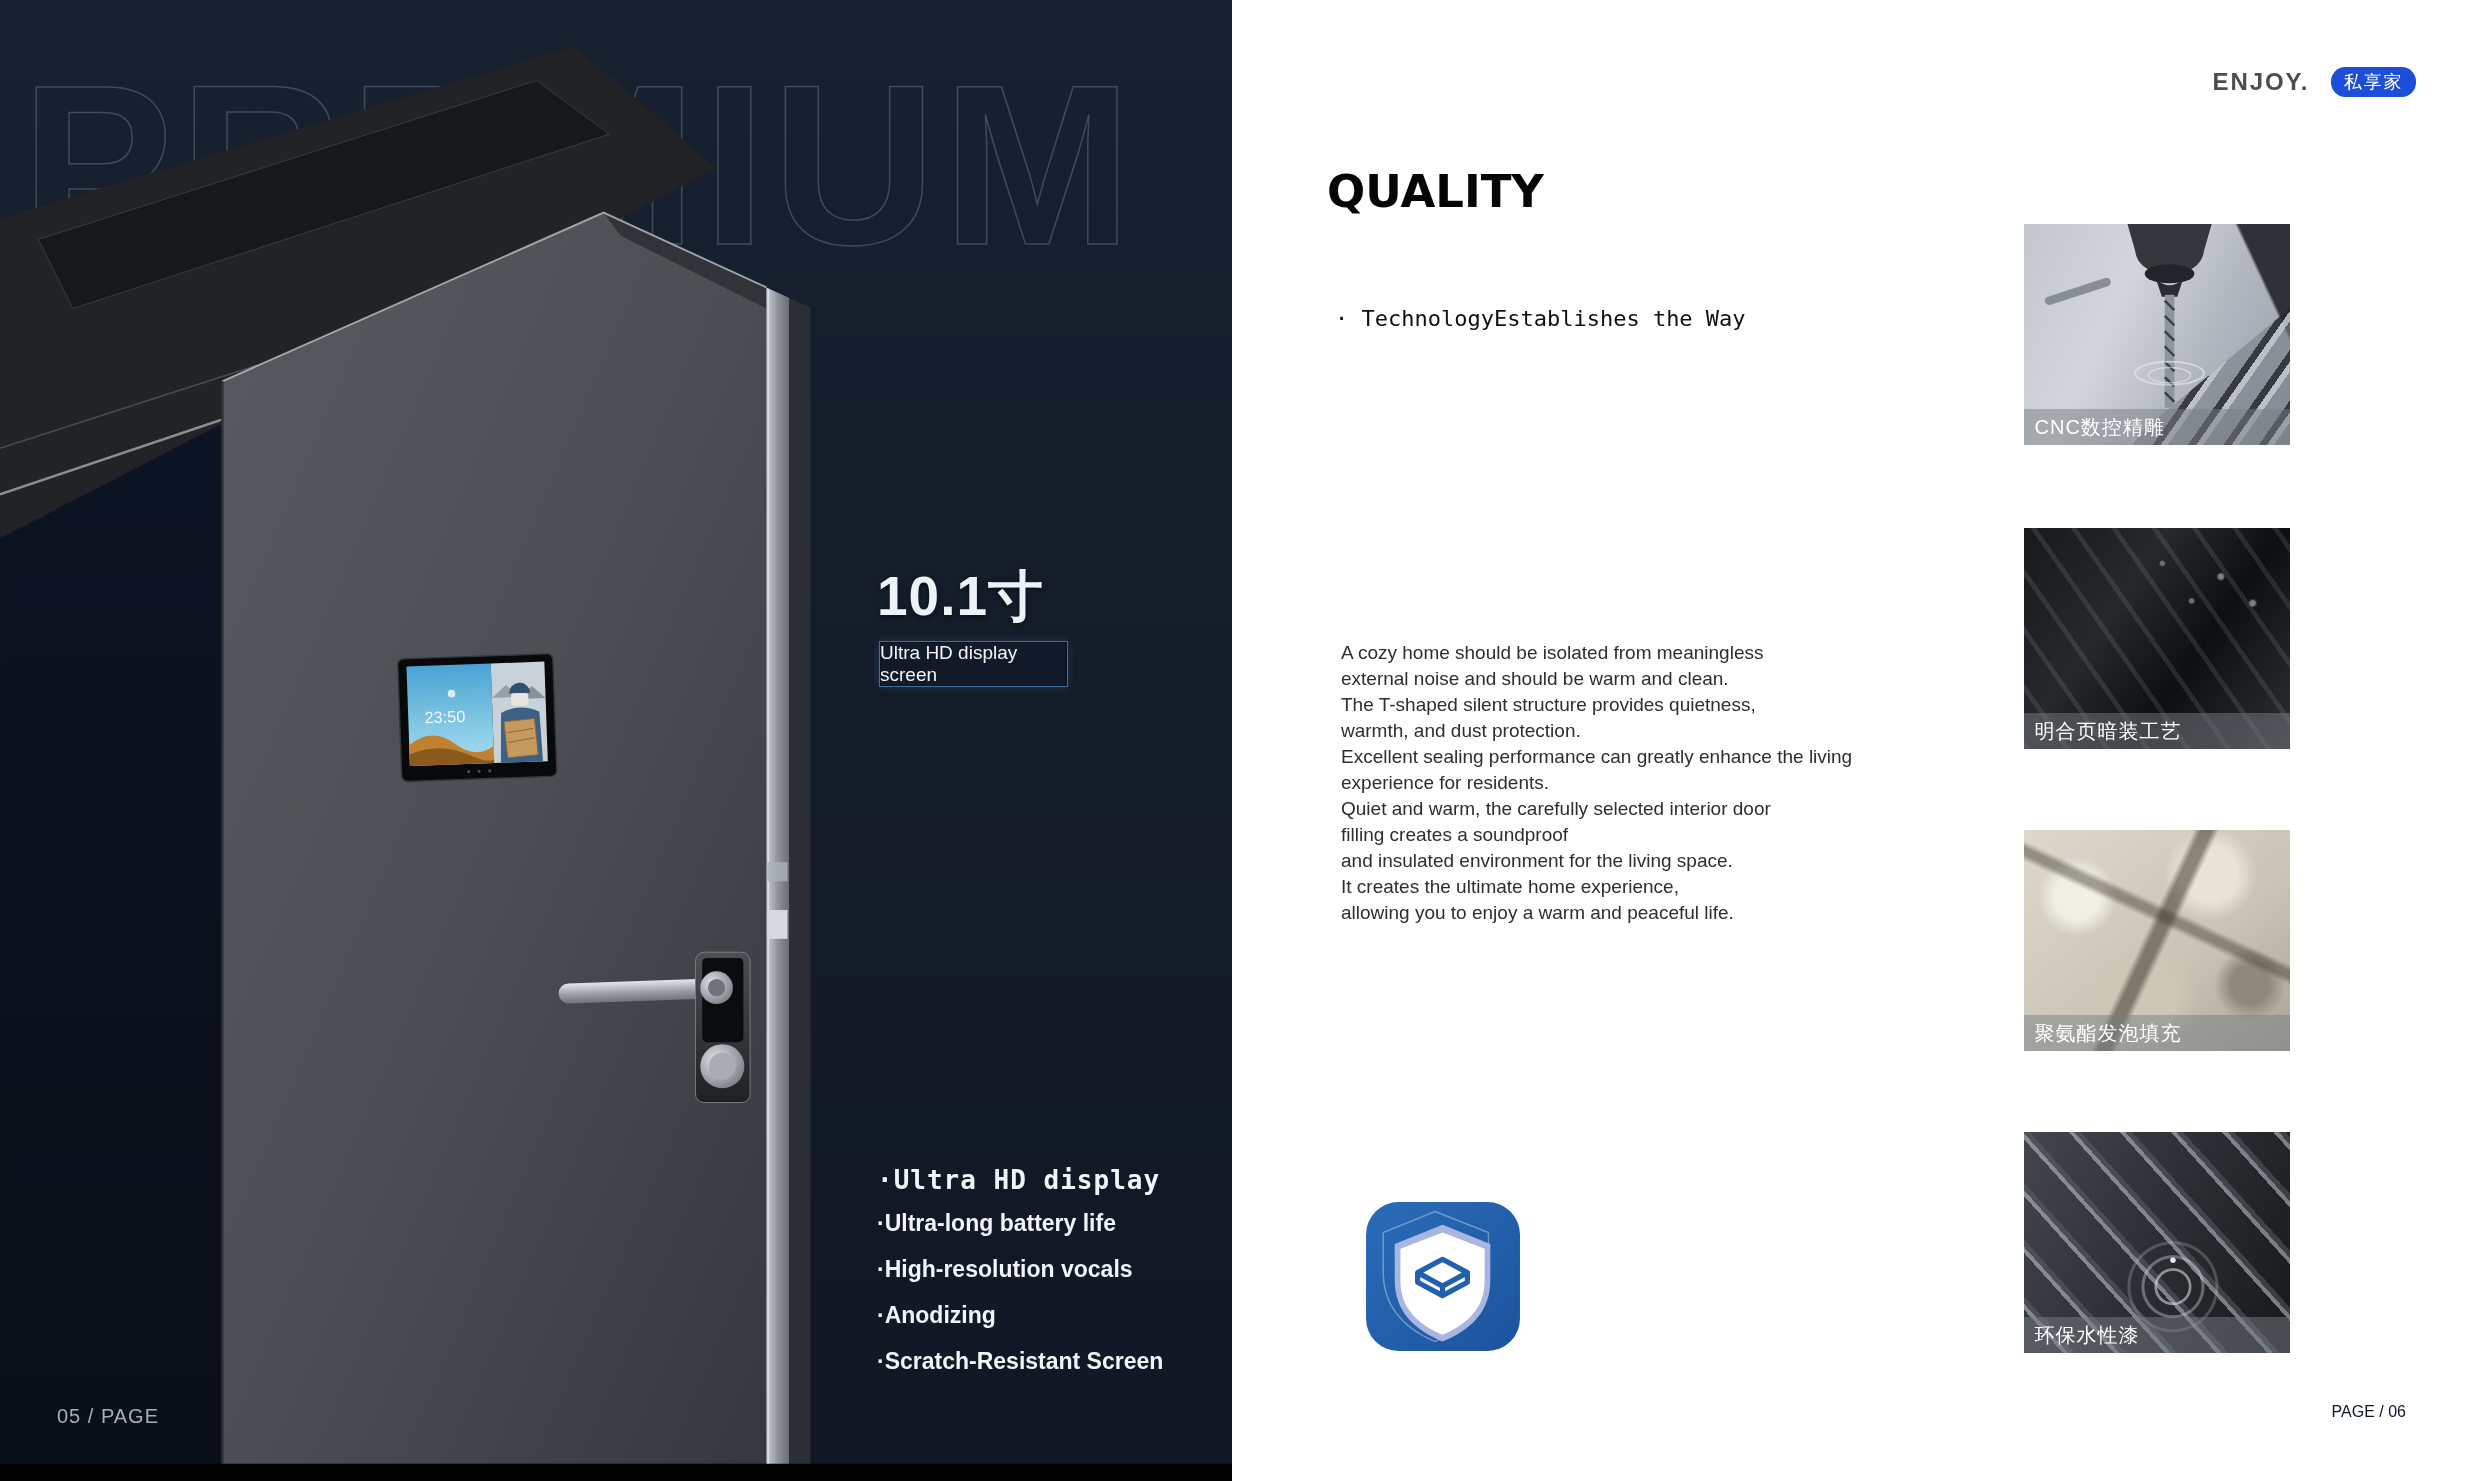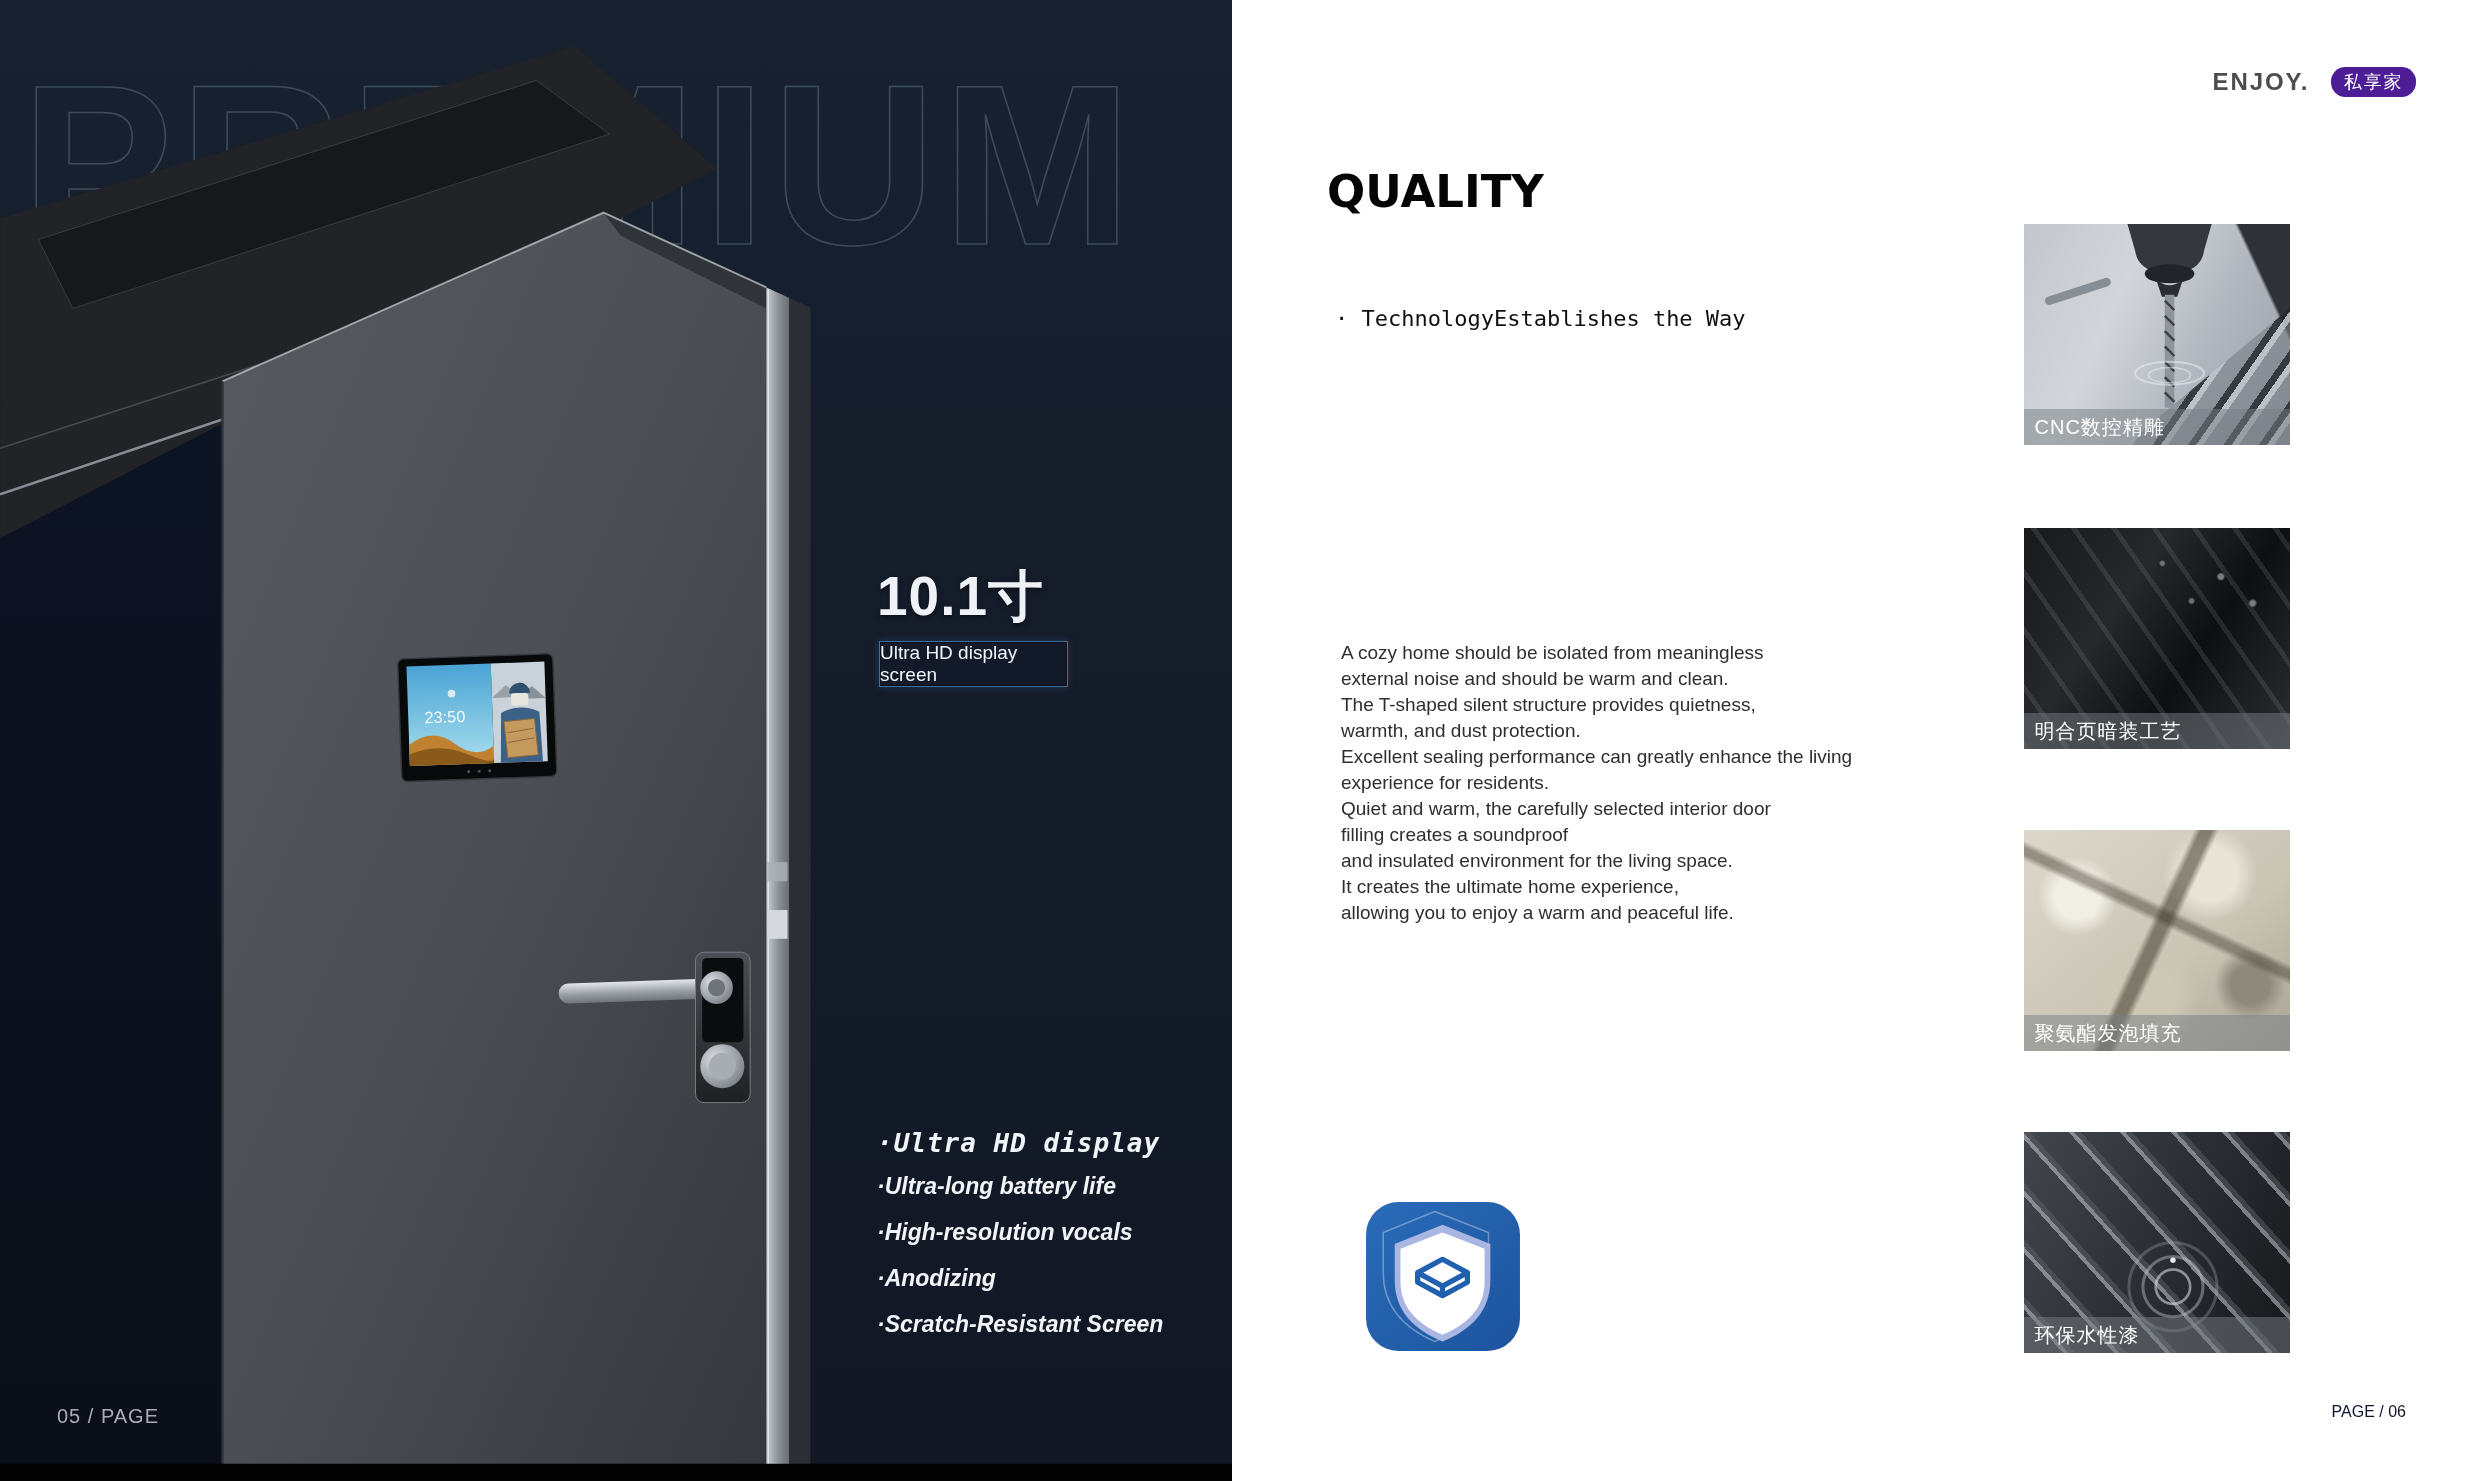--- a/index.html
+++ b/index.html
@@ -13,36 +13,36 @@
 
   .size-label { position:absolute; left:877px; top:560px; font-size:55px; font-weight:bold;
     color:#eef2f6; letter-spacing:1px; text-shadow:0 1.9px 5.7px rgba(0,0,0,.5);
     font-family:"Liberation Sans",sans-serif; }
   .screen-label-box { position:absolute; left:879px; top:641px; width:189px; height:46px;
     border:1.9px solid #3d6f9f; background:rgba(16,26,40,.55);
     box-shadow:inset 0 0 0 1px rgba(10,16,26,.8), 0 0 7.7px rgba(61,111,159,.35);
     display:flex; align-items:center; justify-content:center; }
   .screen-label-box span { color:#f2f6fa; font-size:19px; }
 
-  .features { position:absolute; left:877px; top:1128px;font-style:italic; }
+  .features { position:absolute; left:877px; top:1165px; }
   .feature { color:#f2f5f8; white-space:nowrap; }
   .feature.mono { font-family:"DejaVu Sans Mono",monospace; font-weight:bold; font-size:26px;
     letter-spacing:1px; margin-bottom:15.3px; }
   .feature.sans { font-family:"Liberation Sans",sans-serif; font-weight:bold; font-size:23px;
     margin-bottom:19px; }
 
   .footer-left { position:absolute; left:57px; top:1405px; font-size:20px; color:#a7aeb8;
     letter-spacing:1px; }
 
   
   .right-page { position:absolute; left:1232px; top:0; width:1243px; height:1481px; background:#ffffff; }
 
   .brand { position:absolute; right:59px; top:67px; display:flex; align-items:center; gap:22px; }
   .brand-name { font-size:24px; font-weight:bold; color:#4d4d4d; letter-spacing:1.9px; }
-  .brand-badge { background:#4c1d95; color:#fff; font-size:18px; padding:2.9px 12.5px;
+  .brand-badge { background:#1d4ed8; color:#fff; font-size:18px; padding:2.9px 12.5px;
     border-radius:14.4px; letter-spacing:1.9px; }
 
   .quality-title { position:absolute; left:95px; top:165px; font-family:"DejaVu Sans",sans-serif;
     font-weight:bold; font-size:45px; color:#050505; letter-spacing:0px; }
   .bullets { position:absolute; left:103px; top:270px; }
   .bullet-line { font-family:"DejaVu Sans Mono",monospace; font-size:22px; color:#101010;
     margin-bottom:33px; white-space:nowrap;margin-top:36px; }
 
   .body-paragraph { position:absolute; left:109px; top:640px; width:613px; font-size:19px;
     line-height:26px; color:#2e2e2e; white-space:pre-line; }

